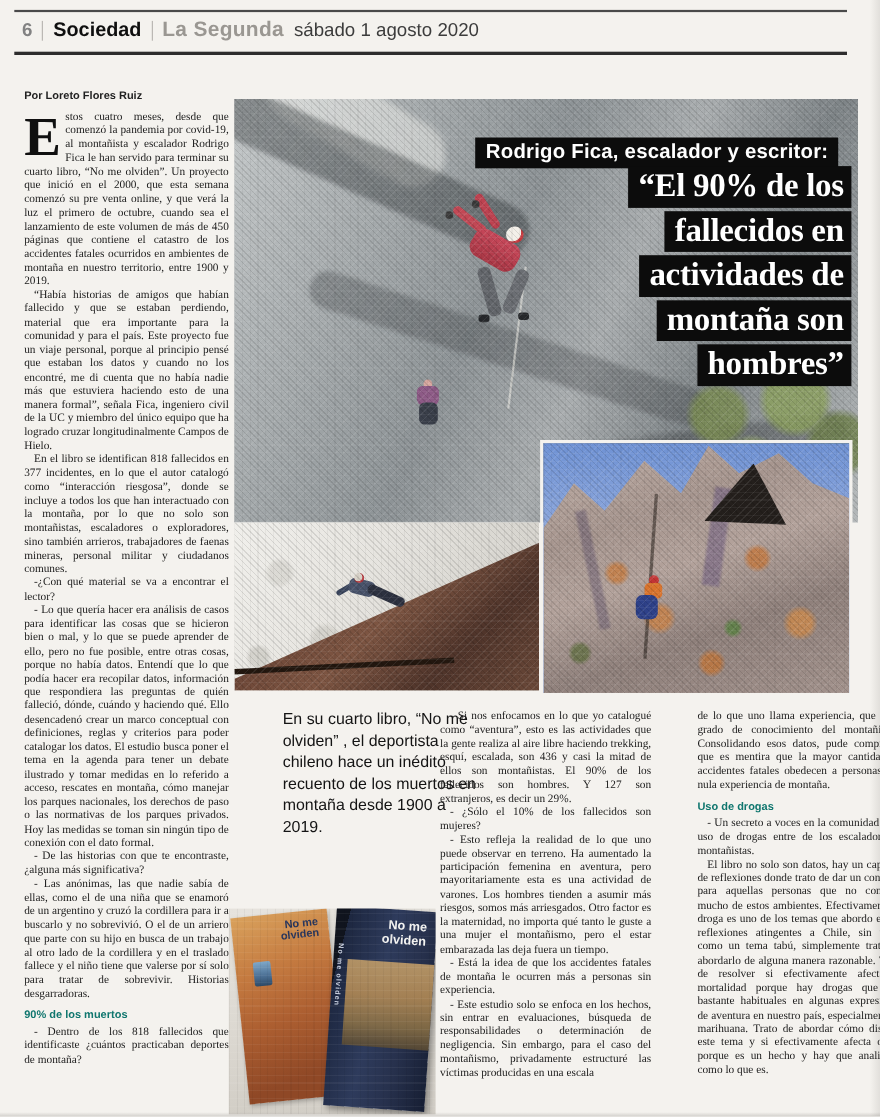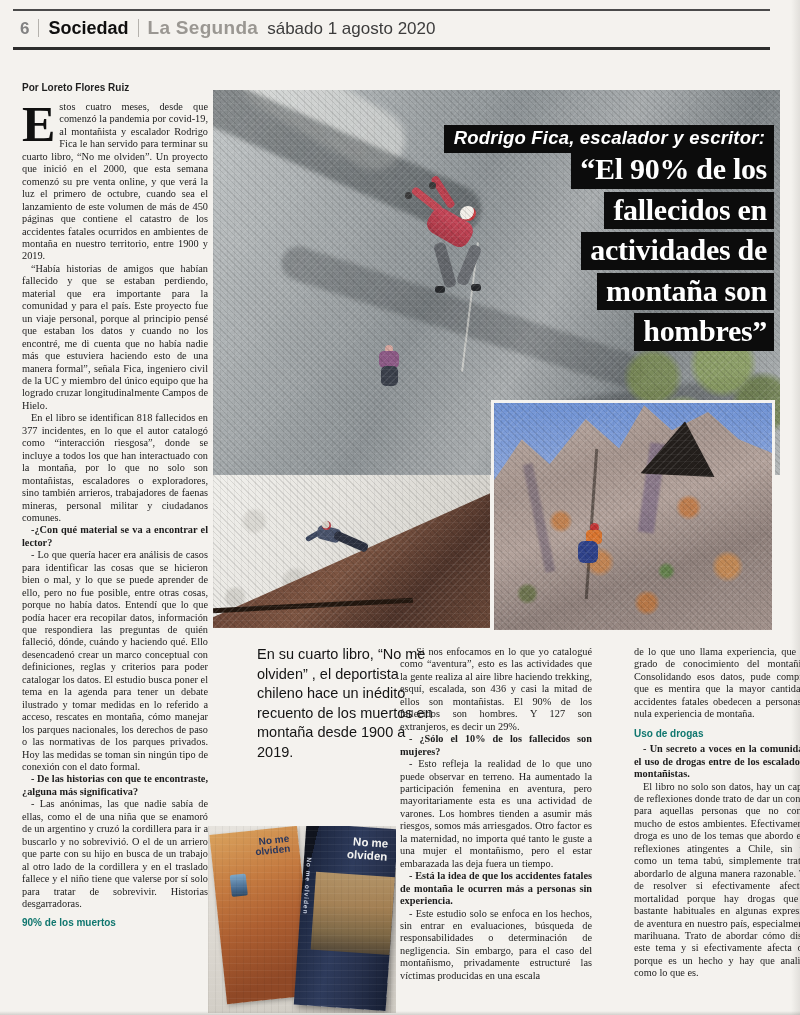--- a/index.html
+++ b/index.html
@@ -16,21 +16,21 @@
   .hdr-date{font-size:17px;color:#3c3c3c;}
   .hdr-rule{position:absolute;left:13px;top:47px;width:757px;height:3px;background:#2d2d2d;}
   .byline{position:absolute;left:22px;top:82px;font-size:10px;font-weight:bold;color:#1f1f1f;}
 
   
   .col{position:absolute;font-family:"Liberation Serif","DejaVu Serif",serif;
        font-size:10.3px;line-height:12.45px;color:#1b1b1b;text-align:justify;
        hyphens:auto;-webkit-hyphens:auto;}
   .col p{margin:0;text-indent:9px;}
   .col p.noindent{text-indent:0;}
-  .col p.q{font-weight:bold;}
+  .col p.q{font-weight:normal;}
   .subhead{font-family:"Liberation Sans",sans-serif;font-weight:bold;font-size:10px;
            color:#0f766e;margin:7px 0 3px;text-align:left;text-indent:0;}
   #col1{left:22px;top:101px;width:186px;height:906px;}
   #col3{left:400px;top:646px;width:192px;height:369px;}
   #col4{left:601px;top:646px;width:187px;height:369px;margin-left:33px;}
   .dropcap{float:left;font-size:50px;line-height:40px;font-weight:bold;color:#101010;
            padding:3px 4px 0 0;font-family:"Liberation Serif",serif;}
 
   
   .caption{position:absolute;left:215px;top:645px;width:180px;
@@ -73,21 +73,21 @@
   .leg1{position:absolute;left:226px;top:152px;width:12px;height:46px;background:#63666b;border-radius:5px;transform:rotate(-16deg);}
   .leg2{position:absolute;left:250px;top:154px;width:12px;height:42px;background:#6b6e73;border-radius:5px;transform:rotate(22deg);}
   .shoe1{position:absolute;left:222px;top:196px;width:10px;height:7px;background:#26282b;border-radius:3px;}
   .shoe2{position:absolute;left:258px;top:194px;width:10px;height:7px;background:#26282b;border-radius:3px;}
   
   .belayer-head{position:absolute;left:172px;top:255px;width:8px;height:8px;background:#d8a8a0;border-radius:50%;}
   .belayer-top{position:absolute;left:166px;top:261px;width:20px;height:17px;background:#8d5a86;border-radius:5px;}
   .belayer-bot{position:absolute;left:168px;top:276px;width:17px;height:20px;background:#3a3f4a;border-radius:5px;}
 
   
-  .kicker-wrap{position:absolute;top:35px;right:6px;font-style:italic;}
+  .kicker-wrap{position:absolute;top:35px;right:18px;}
   .kicker{display:inline-block;background:#0c0c0c;color:#fff;font-weight:bold;font-size:18.5px;
           padding:2px 9px 4px 10px;letter-spacing:.2px;}
   .headline{position:absolute;top:61px;right:6px;text-align:right;}
   .hl-row{line-height:35.6px;padding-left:24px;}
   .hl-row span{display:inline-block;background:#0c0c0c;color:#ffffff;
         font-family:"Liberation Serif","DejaVu Serif",serif;font-weight:bold;font-size:30px;
         letter-spacing:-.3px;padding:0 7px 2px 9px;}
 
   
   #photo-left{position:absolute;left:213px;top:475px;width:277px;height:153px;overflow:hidden;
@@ -173,20 +173,21 @@
 
   <div id="col1" class="col">
     <p class="noindent"><span class="dropcap">E</span><span>stos cuatro meses, desde que comenzó la pandemia por covid-19, al montañista y escalador Rodrigo Fica le han servido para terminar su cuarto libro, “No me olviden”. Un proyecto que inició en el 2000, que esta semana comenzó su pre venta online, y que verá la luz el primero de octubre, cuando sea el lanzamiento de este volumen de más de 450 páginas que contiene el catastro de los accidentes fatales ocurridos en ambientes de montaña en nuestro territorio, entre 1900 y 2019.</span></p>
     <p>“Había historias de amigos que habían fallecido y que se estaban perdiendo, material que era importante para la comunidad y para el país. Este proyecto fue un viaje personal, porque al principio pensé que estaban los datos y cuando no los encontré, me di cuenta que no había nadie más que estuviera haciendo esto de una manera formal”, señala Fica, ingeniero civil de la UC y miembro del único equipo que ha logrado cruzar longitudinalmente Campos de Hielo.</p>
     <p>En el libro se identifican 818 fallecidos en 377 incidentes, en lo que el autor catalogó como “interacción riesgosa”, donde se incluye a todos los que han interactuado con la montaña, por lo que no solo son montañistas, escaladores o exploradores, sino también arrieros, trabajadores de faenas mineras, personal militar y ciudadanos comunes.</p>
     <p class="q">-¿Con qué material se va a encontrar el lector?</p>
     <p>- Lo que quería hacer era análisis de casos para identificar las cosas que se hicieron bien o mal, y lo que se puede aprender de ello, pero no fue posible, entre otras cosas, porque no había datos. Entendí que lo que podía hacer era recopilar datos, información que respondiera las preguntas de quién falleció, dónde, cuándo y haciendo qué. Ello desencadenó crear un marco conceptual con definiciones, reglas y criterios para poder catalogar los datos. El estudio busca poner el tema en la agenda para tener un debate ilustrado y tomar medidas en lo referido a acceso, rescates en montaña, cómo manejar los parques nacionales, los derechos de paso o las normativas de los parques privados. Hoy las medidas se toman sin ningún tipo de conexión con el dato formal.</p>
     <p class="q">- De las historias con que te encontraste, ¿alguna más significativa?</p>
     <p>- Las anónimas, las que nadie sabía de ellas, como el de una niña que se enamoró de un argentino y cruzó la cordillera para ir a buscarlo y no sobrevivió. O el de un arriero que parte con su hijo en busca de un trabajo al otro lado de la cordillera y en el traslado fallece y el niño tiene que valerse por sí solo para tratar de sobrevivir. Historias desgarradoras.</p>
     <h3 class="subhead">90% de los muertos</h3>
+    <p class="q">- Dentro de los 818 fallecidos que identificaste ¿cuántos practicaban deportes de montaña?</p>
   </div>
 
   <div id="photo-main">
     <div class="streak-c"></div>
     <div class="streak-a"></div>
     <div class="streak-b"></div>
     <div class="streak-d"></div>
     <div class="veg"></div>
     <div class="rope"></div>
     <div class="arm1"></div>

